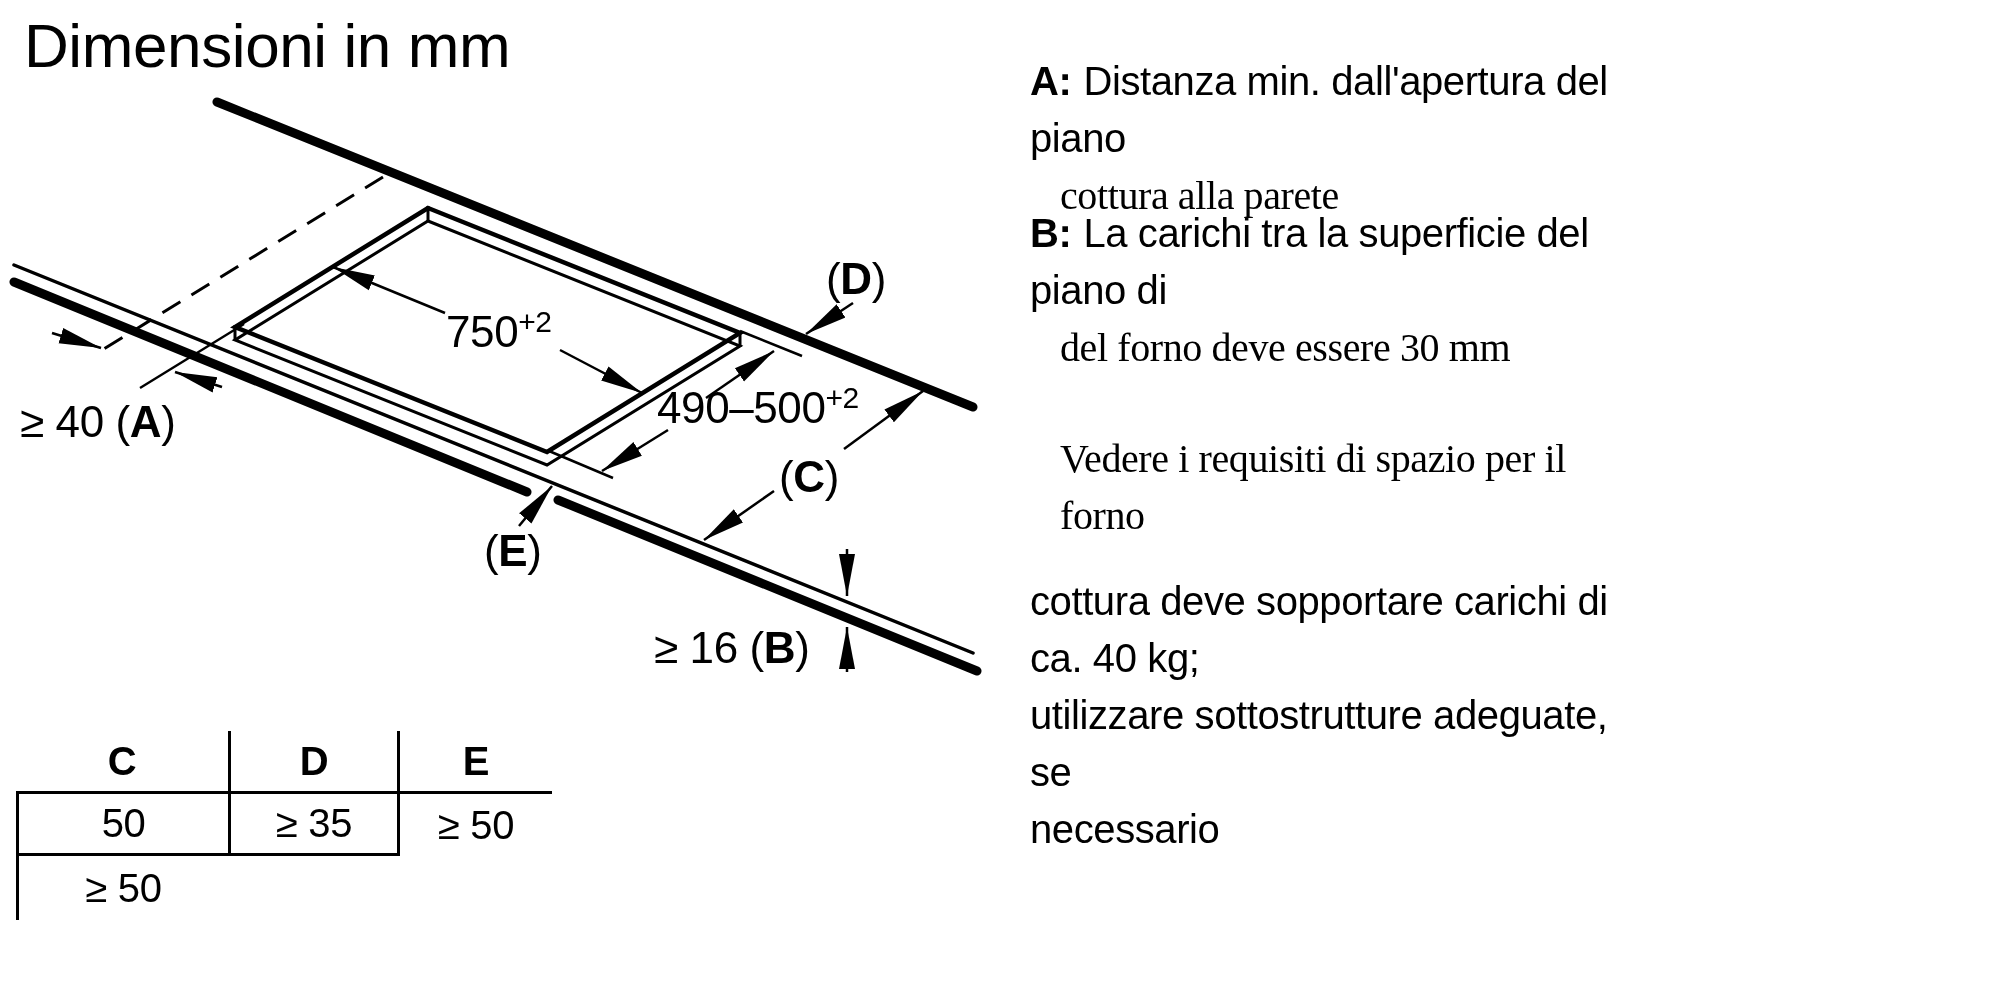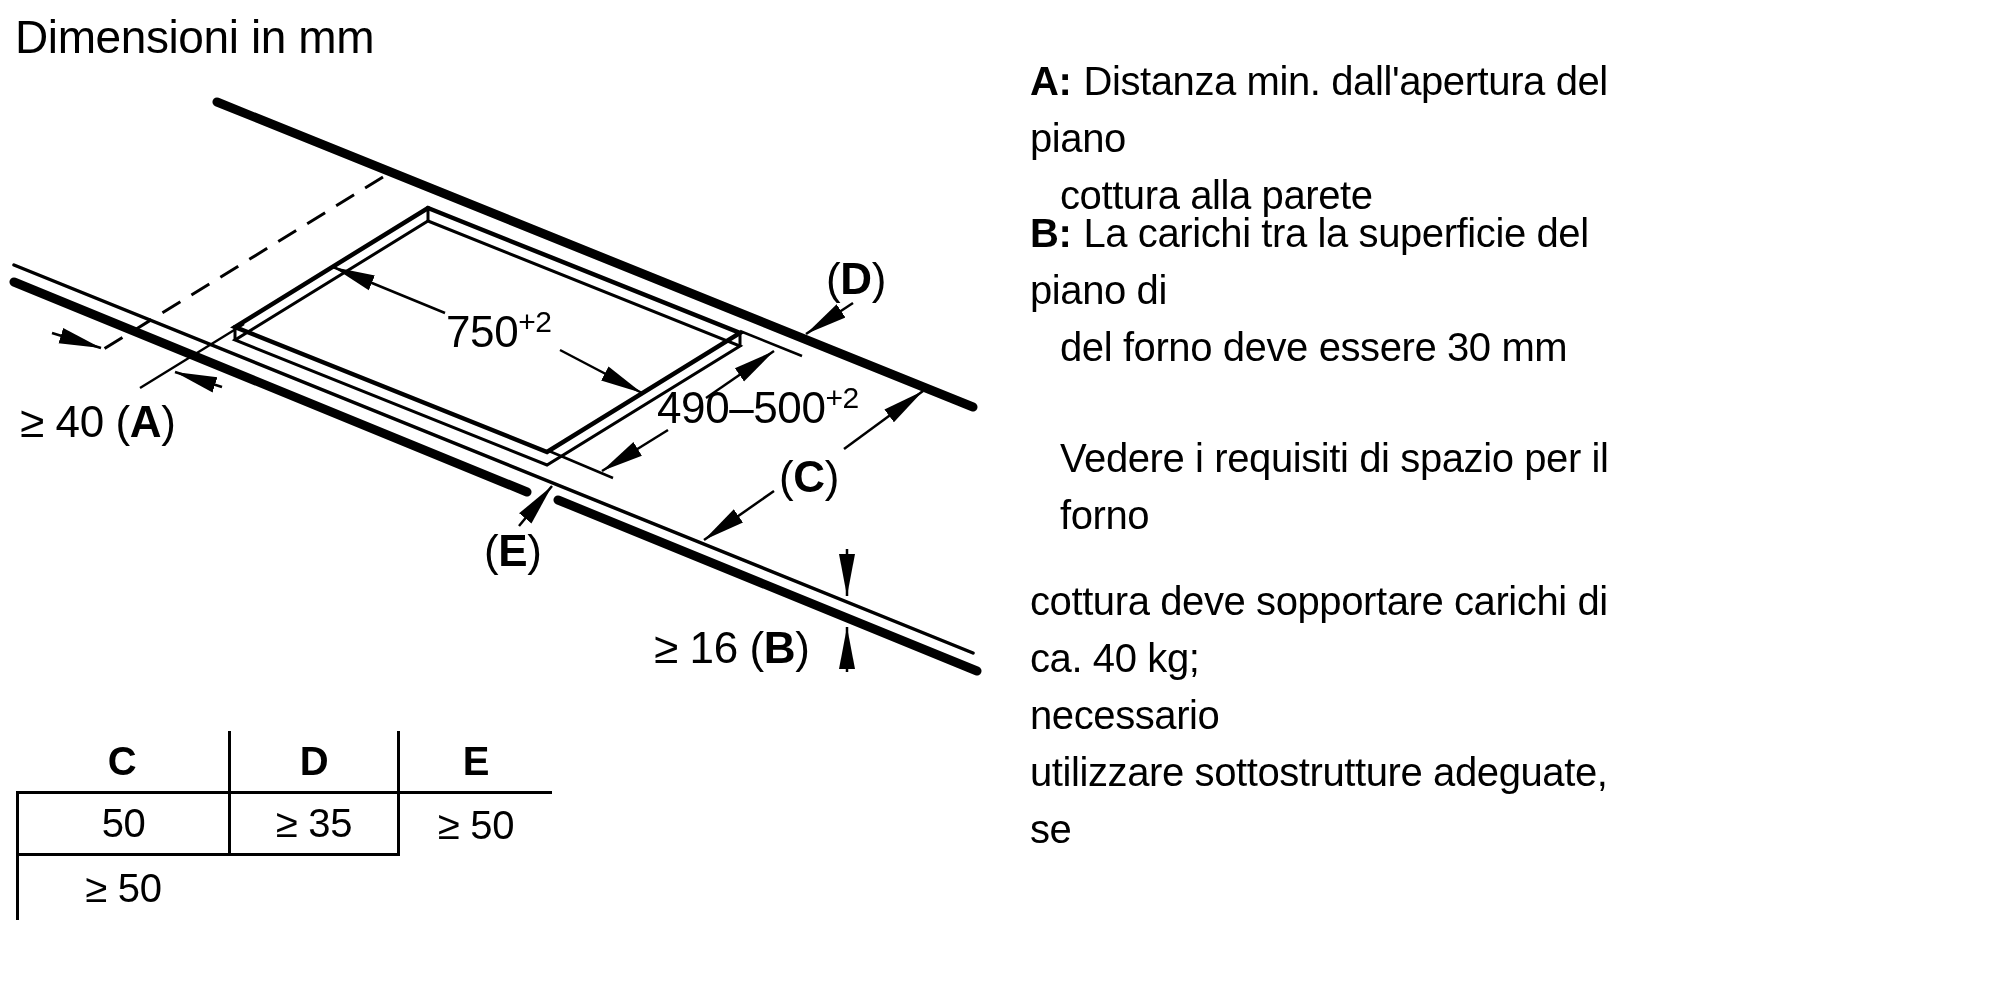--- a/index.html
+++ b/index.html
@@ -1,35 +1,35 @@
 <!DOCTYPE html>
 <html><head>
 <meta charset="utf-8">
 <style>
   html,body{margin:0;padding:0;background:#ffffff;}
   #page{position:relative;width:2000px;height:1000px;background:#ffffff;color:#000;
         font-family:"Liberation Sans","DejaVu Sans",sans-serif;overflow:hidden;}
-  #title{position:absolute;left:15px;top:10px;font-size:46px;letter-spacing:-0.4px;}
+  #title{position:absolute;left:24px;top:10px;font-size:62px;letter-spacing:-0.4px;}
   
   #diagram{position:absolute;left:0;top:0;}
   #diagram text{font-family:"Liberation Sans","DejaVu Sans",sans-serif;font-size:44px;letter-spacing:-0.4px;fill:#000;}
   #diagram .b{font-weight:bold;}
   
   #spec-table{position:absolute;left:16px;top:731px;display:grid;
               grid-template-columns:212px 169px 155px;grid-template-rows:63px 62px 64px;}
   #spec-table .cell{display:flex;align-items:center;justify-content:center;
                     font-size:40px;letter-spacing:-0.4px;}
   #spec-table .head{font-weight:bold;}
   .bl{border-left:3px solid #000;}
   .bb{border-bottom:3px solid #000;}
   
   #notes{position:absolute;left:1030px;top:0;width:600px;font-size:40px;line-height:57px;letter-spacing:-0.4px;}
   .para{position:absolute;left:0;}
   .para .lbl{font-weight:bold;margin-right:12px;}
-  .indent{padding-left:30px;}
+  .indent{padding-left:30px;font-family:Liberation Serif, serif;}
 </style>
 </head>
 <body>
 
 <div id="page">
 
   <div id="title">Dimensioni in mm</div>
 
   <svg id="diagram" width="1010" height="700" viewBox="0 0 1010 700">
     <defs>
@@ -111,18 +111,18 @@
       <div><span class="lbl">B:</span><span>La carichi tra la superficie del piano di</span></div>
       <div class="indent">del forno deve essere 30 mm</div>
     </div>
 
     <div class="para indent" style="top:430px">
       <div>Vedere i requisiti di spazio per il forno</div>
     </div>
 
     <div class="para" style="top:573px">
       <div>cottura deve sopportare carichi di ca. 40 kg;</div>
+      <div>utilizzare sottostrutture adeguate, se</div>
       <div>necessario</div>
-      <div>utilizzare sottostrutture adeguate, se</div>
     </div>
 
   </div>
 </div>
 
 </body></html>

